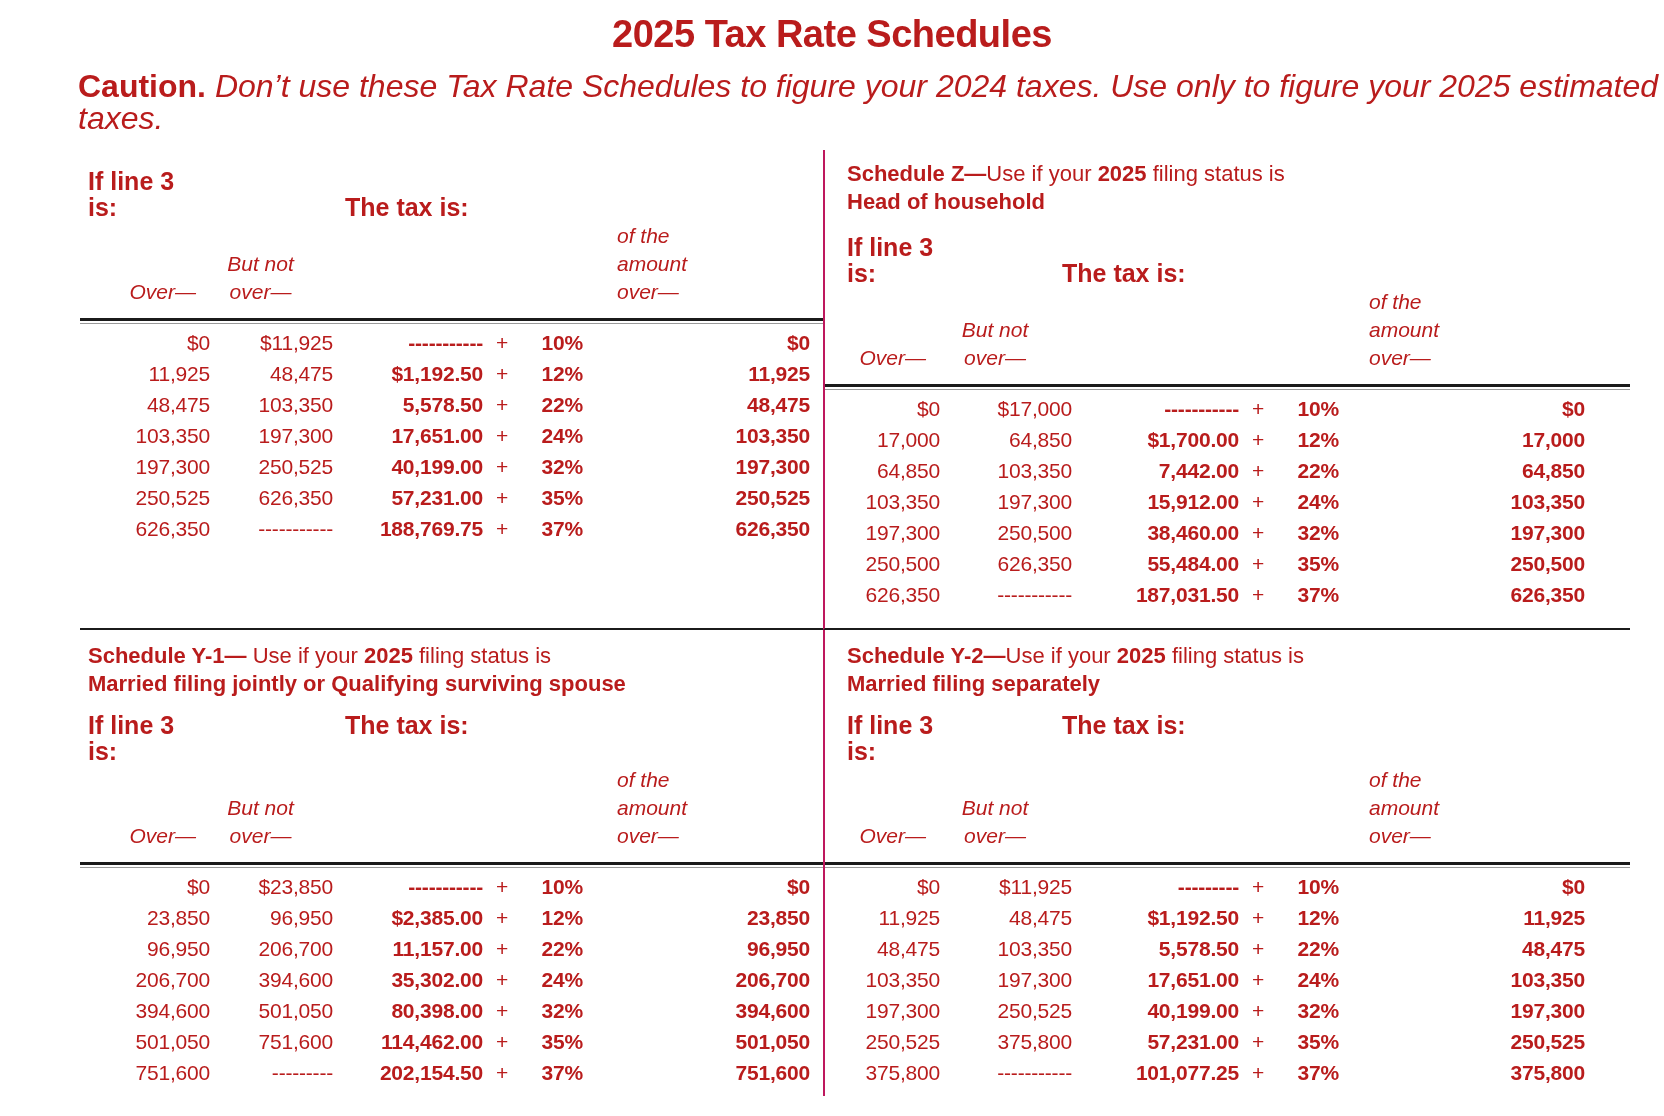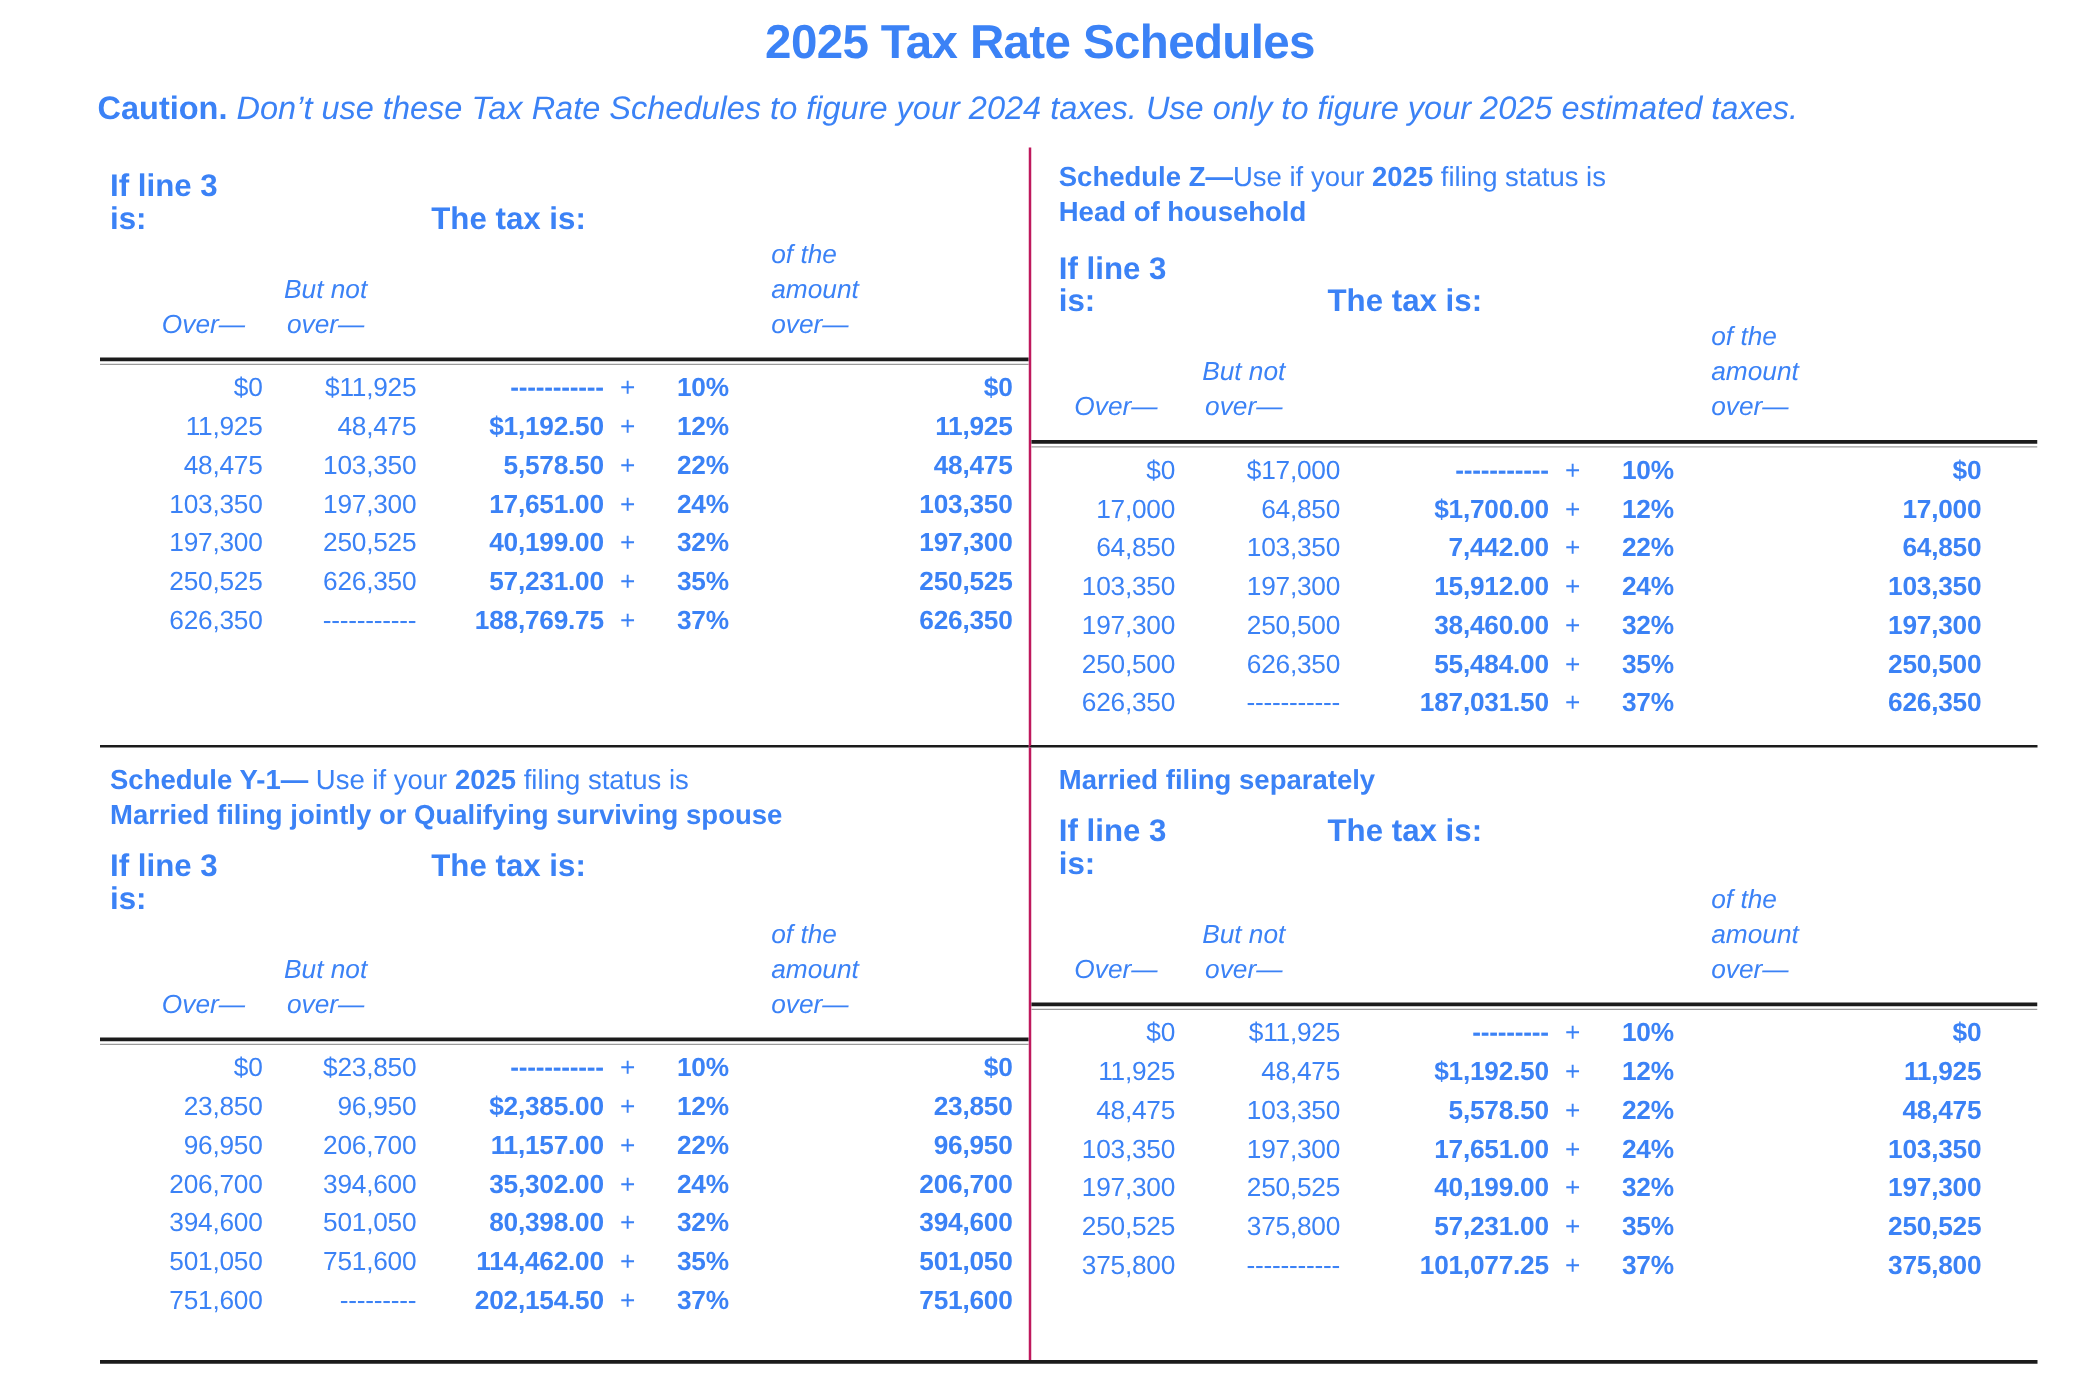--- a/index.html
+++ b/index.html
@@ -1,38 +1,38 @@
 <!DOCTYPE html>
 <html><head>
 <meta charset="utf-8">
 <style>
   html, body { margin: 0; padding: 0; background: #ffffff; }
   .page {
     position: relative;
     width: 1664px;
     height: 1096px;
     background: #fff;
-    color: #3b82f6;
+    color: #b91c1c;
     font-family: "Liberation Sans", "DejaVu Sans", sans-serif;
     overflow: hidden;
   }
   .b { font-weight: bold; }
   .i { font-style: italic; }
 
   .title {
     margin: 12px 0 0 0;
     text-align: center;
     font-size: 38px;
     line-height: 44px;
     font-weight: bold;
     letter-spacing: -0.5px;
   }
   .caution {
     margin: 14px 0 0 78px;
-    font-size: 26px;
+    font-size: 32px;
     line-height: 32px;
   }
   .caution .i { font-style: italic; }
 
   .grid {
     display: grid;
     grid-template-columns: 743px 807px;
     grid-template-rows: 480px 490px;
     width: 1550px;
     margin: 16px 0 0 80px;
@@ -389,20 +389,21 @@
     <div class="cell c3">202,154.50</div>
     <div class="cell c4">+</div>
     <div class="cell c5">37%</div>
     <div class="cell c6">751,600</div>
   </div>
 </div>
     </section>
 
     <section class="sched sright sbot">
       <header class="sched-title">
+        <div><span class="b">Schedule Y-2—</span><span>Use if your </span><span class="b">2025</span><span> filing status is</span></div>
         <div class="b">Married filing separately</div>
       </header>
       <div class="labels">
         <div class="ifline">
           <div>If line 3</div>
           <div>is:</div>
         </div>
         <div class="taxis">The tax is:</div>
       </div>
       <div class="colheads">

